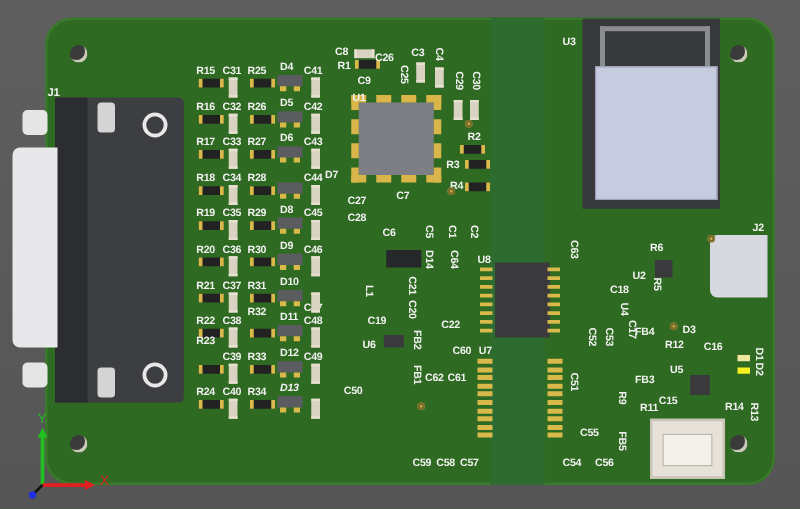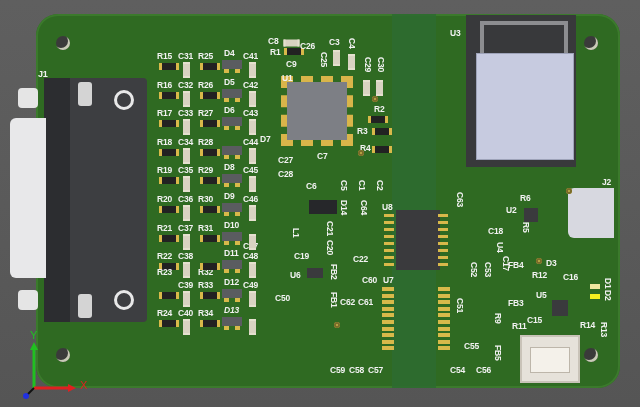--- a/index.html
+++ b/index.html
@@ -123,21 +123,21 @@
     <div class="lbl" style="left: 198px; top: 223.6px;">R31</div>
     <div class="lbl" style="left: 224px; top: 220.6px;">D10</div>
     <div class="lbl" style="left: 243px; top: 242px;">C47</div>
     <div class="res" style="left: 159px; top: 234.6px;"></div>
     <div class="cap" style="left: 183px; top: 233.6px;"></div>
     <div class="res" style="left: 200px; top: 234.6px;"></div>
     <div class="cap" style="left: 249px; top: 233.6px;"></div>
     <div class="sot" style="left: 222px; top: 231.6px;"></div>
     <div class="lbl" style="left: 157px; top: 252.2px;">R22</div>
     <div class="lbl" style="left: 178px; top: 252.2px;">C38</div>
-    <div class="lbl" style="left: 198px; top: 268px;">R32</div>
+    <div class="lbl" style="left: 198px; top: 245px;">R32</div>
     <div class="lbl" style="left: 224px; top: 249.2px;">D11</div>
     <div class="lbl" style="left: 243px; top: 252.2px;">C48</div>
     <div class="res" style="left: 159px; top: 263.2px;"></div>
     <div class="cap" style="left: 183px; top: 262.2px;"></div>
     <div class="res" style="left: 200px; top: 263.2px;"></div>
     <div class="cap" style="left: 249px; top: 262.2px;"></div>
     <div class="sot" style="left: 222px; top: 260.2px;"></div>
     <div class="lbl" style="left: 157px; top: 268px;">R23</div>
     <div class="lbl" style="left: 178px; top: 280.8px;">C39</div>
     <div class="lbl" style="left: 198px; top: 280.8px;">R33</div>
@@ -145,21 +145,21 @@
     <div class="lbl" style="left: 243px; top: 280.8px;">C49</div>
     <div class="res" style="left: 159px; top: 291.8px;"></div>
     <div class="cap" style="left: 183px; top: 290.8px;"></div>
     <div class="res" style="left: 200px; top: 291.8px;"></div>
     <div class="cap" style="left: 249px; top: 290.8px;"></div>
     <div class="sot" style="left: 222px; top: 288.8px;"></div>
     <div class="lbl" style="left: 157px; top: 309.4px;">R24</div>
     <div class="lbl" style="left: 178px; top: 309.4px;">C40</div>
     <div class="lbl" style="left: 198px; top: 309.4px;">R34</div>
     <div class="lbl" style="left: 224px; top: 306px; font-style: italic;">D13</div>
-    <div class="lbl" style="left: 243px; top: 294px; padding-left: 32px;">C50</div>
+    <div class="lbl" style="left: 243px; top: 308px; padding-left: 32px;">C50</div>
     <div class="res" style="left: 159px; top: 320.4px;"></div>
     <div class="cap" style="left: 183px; top: 319.4px;"></div>
     <div class="res" style="left: 200px; top: 320.4px;"></div>
     <div class="cap" style="left: 249px; top: 319.4px;"></div>
     <div class="sot" style="left: 222px; top: 317.4px;"></div>
   </div>
 
 <div class="qfp"></div>
 <div class="lbl" style="left:282px;top:74px">U1</div>
 
@@ -257,21 +257,21 @@
 <div class="lbl" style="left:368px;top:366px">C57</div>
 
 <div class="lbl v" style="left:478px;top:262px">C52</div>
 <div class="lbl v" style="left:492px;top:262px">C53</div>
 <div class="lbl v" style="left:464px;top:298px">C51</div>
 <div class="lbl" style="left:508px;top:299px">FB3</div>
 <div class="lbl" style="left:508px;top:261px">FB4</div>
 <div class="lbl v" style="left:510px;top:256px">C17</div>
 <div class="lbl" style="left:488px;top:227px">C18</div>
 <div class="lbl v" style="left:504px;top:242px">U4</div>
-<div class="lbl" style="left:506px;top:206px">U2</div>
+<div class="lbl" style="left:506px;top:216px">U2</div>
 <div class="soic" style="left:524px;top:208px;width:14px;height:14px"></div>
 <div class="lbl" style="left:520px;top:194px">R6</div>
 <div class="lbl v" style="left:530px;top:222px">R5</div>
 <div class="lbl" style="left:546px;top:259px">D3</div>
 <div class="lbl" style="left:532px;top:271px">R12</div>
 <div class="lbl" style="left:563px;top:273px">C16</div>
 <div class="lbl v" style="left:612px;top:278px">D1</div>
 <div class="lbl v" style="left:612px;top:290px">D2</div>
 <div class="pad" style="left:590px;top:284px;width:10px;height:5px;background:#f0e8a0"></div>
 <div class="pad" style="left:590px;top:294px;width:10px;height:5px;background:#f5f020"></div>

